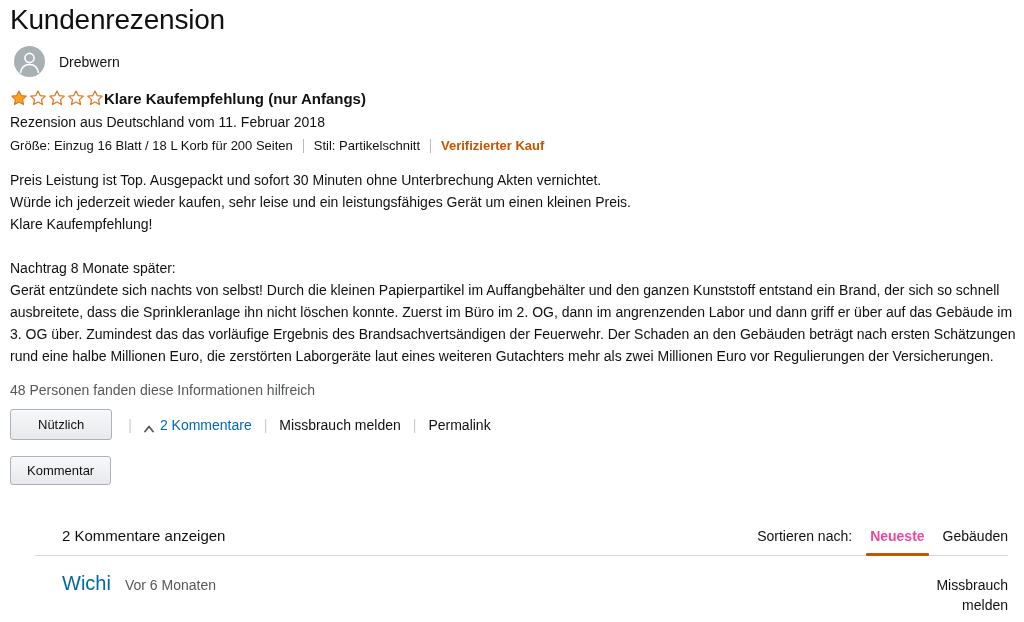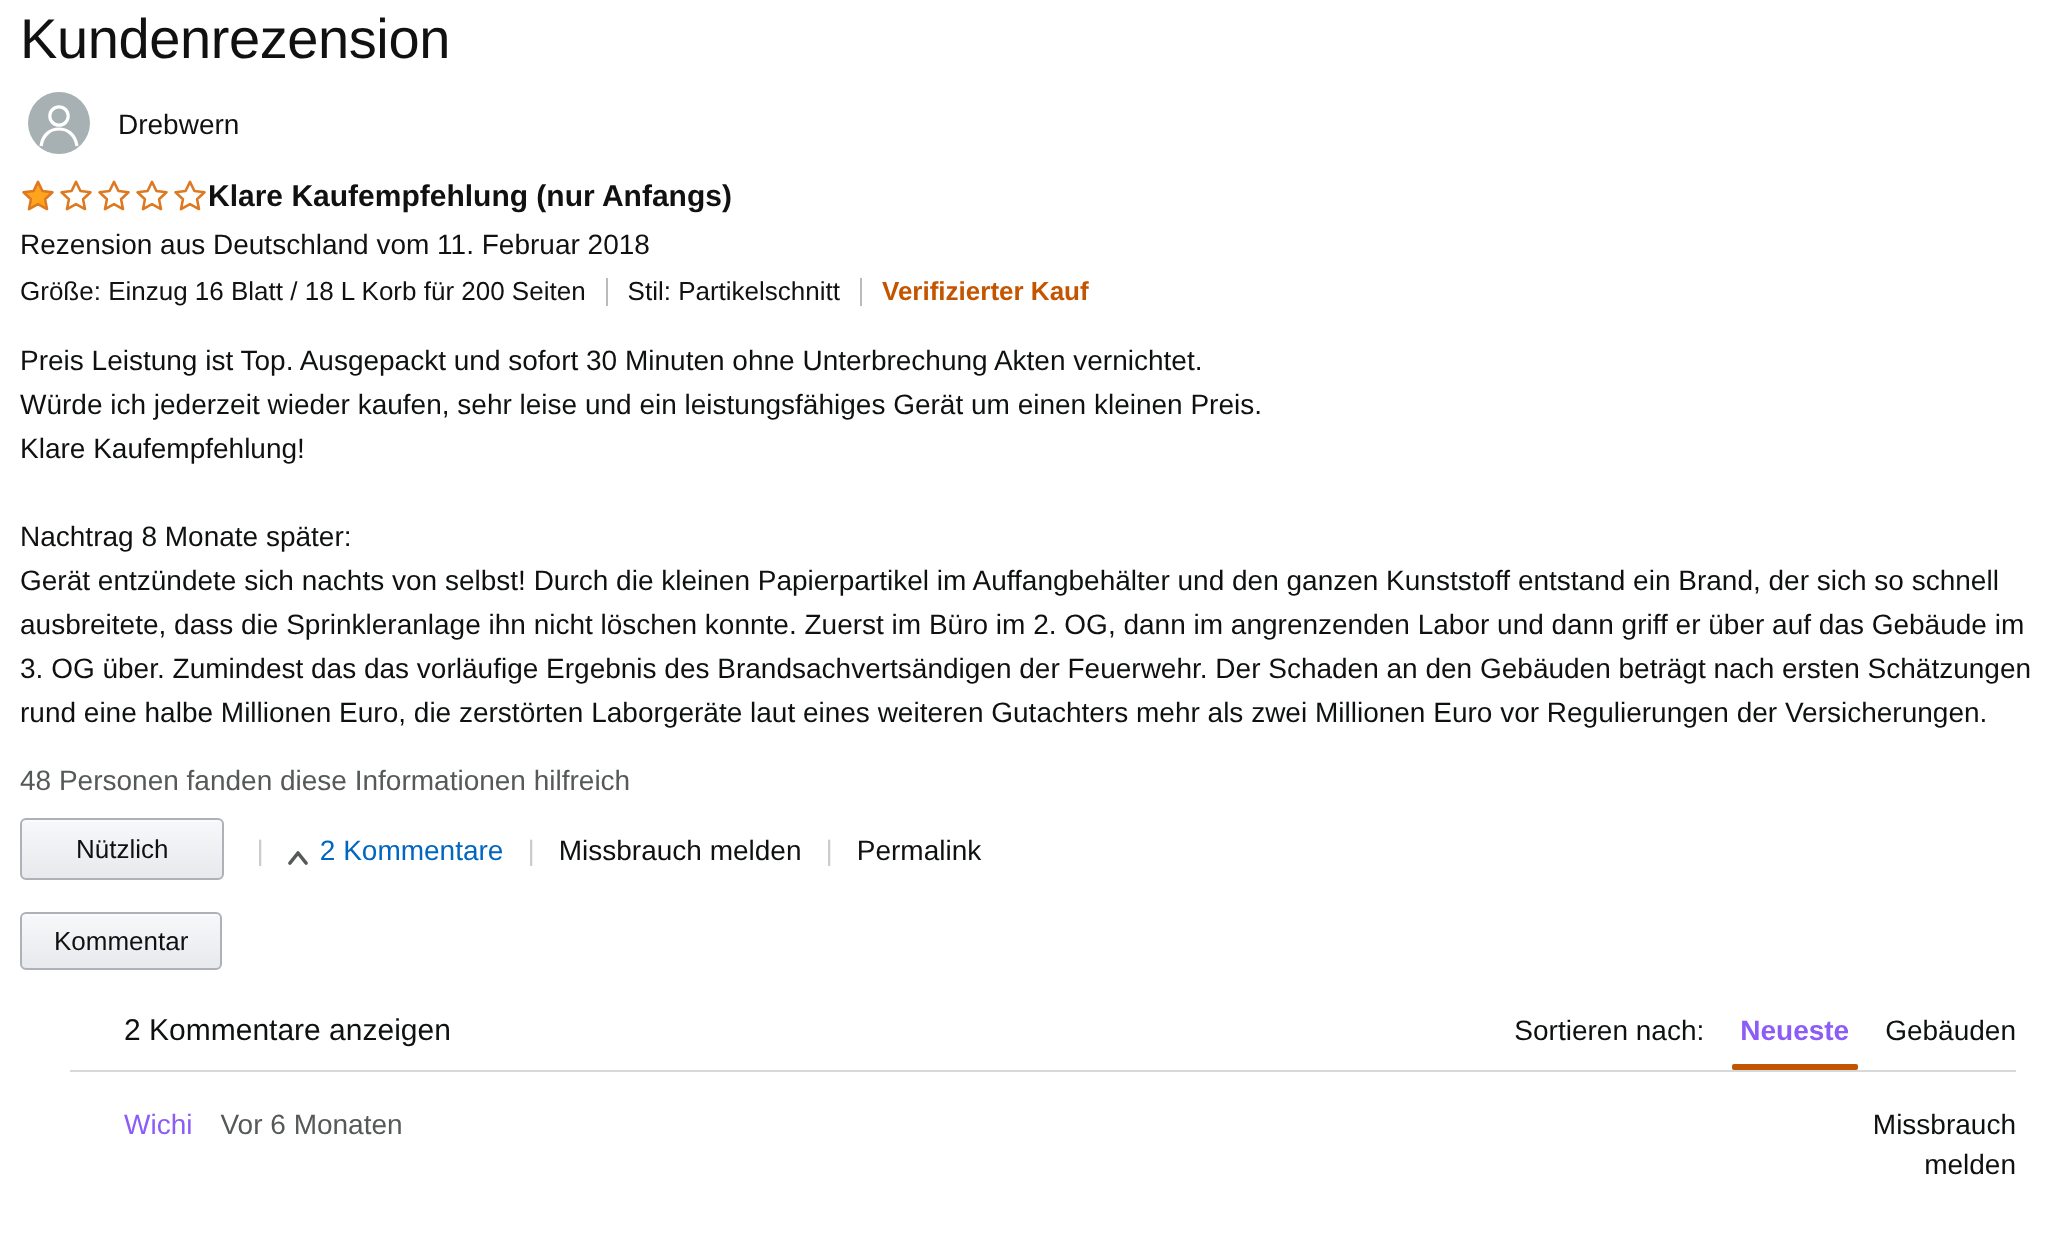--- a/index.html
+++ b/index.html
@@ -67,29 +67,29 @@
   .comments-header-row {
     position: relative;
     display: flex; justify-content: space-between; align-items: baseline;
     padding-bottom: 11px;
     border-bottom: 1px solid #D5D9D9;
   }
   .comments-count { font-size: 15px; color: #0F1111; margin-left: 27px; }
   .sort-controls { display: flex; align-items: baseline; gap: 18px; font-size: 14px; }
   .sort-label { color: #0F1111; }
   .sort-tab { color: #0F1111; cursor: pointer; position: relative; }
-  .sort-tab.active { color: #8b5cf6; font-weight: 700; }
+  .sort-tab.active { color: #ec4899; font-weight: 700; margin-top: 21px; }
   .sort-tab.active::after {
     content: ""; position: absolute; left: -4px; right: -4px; bottom: -12px;
     height: 3px; background: #C45500; border-radius: 1px;
   }
 
   .comment-item { margin: 16px 0 0 27px; }
   .comment-header { display: flex; align-items: baseline; }
-  .comment-author { font-size: 14px; color: #8b5cf6; text-decoration: none; cursor: pointer; }
+  .comment-author { font-size: 20px; color: #0369a1; text-decoration: none; cursor: pointer; }
   .comment-date { font-size: 14px; color: #565959; margin-left: 14px; }
   .comment-report {
     margin-left: auto; font-size: 14px; color: #0F1111;
     width: 92px; text-align: right; line-height: 20px; cursor: pointer;
   }
 </style>
 </head>
 <body>
 
 <div class="page">

